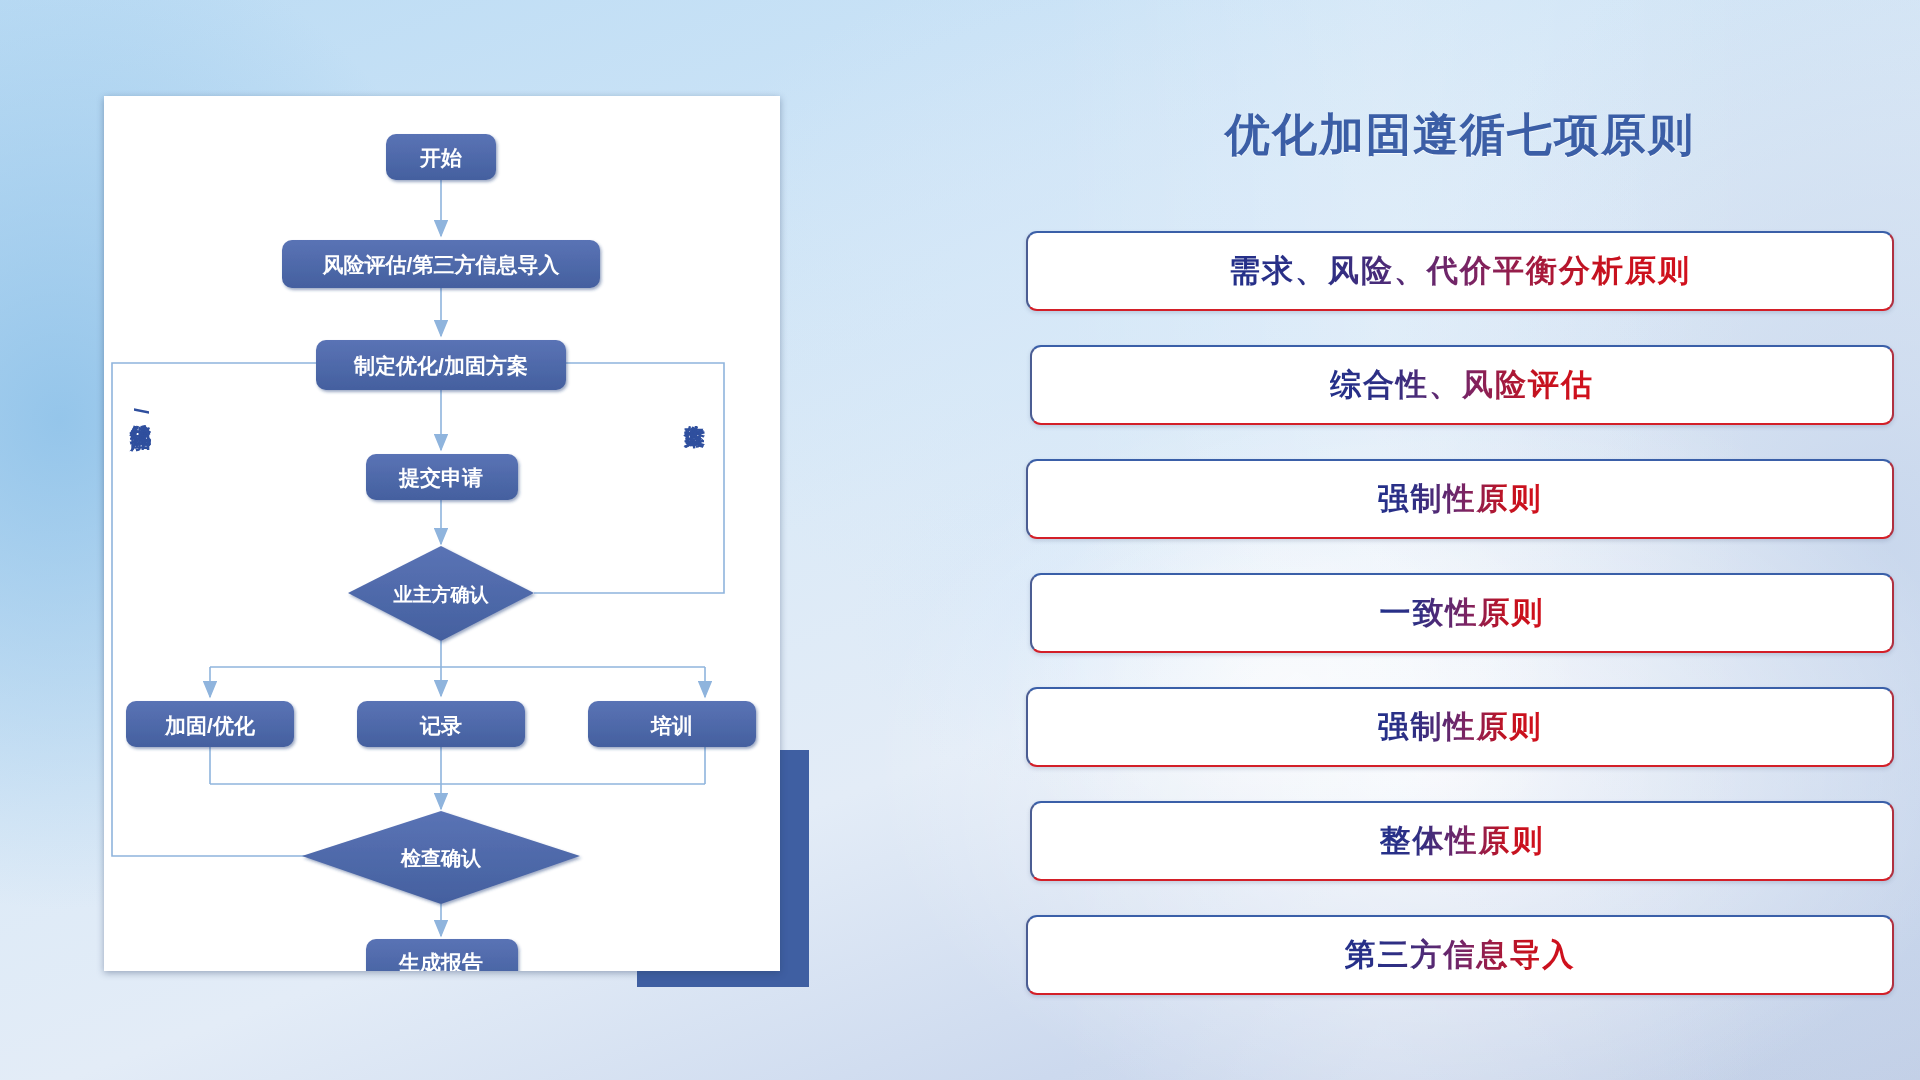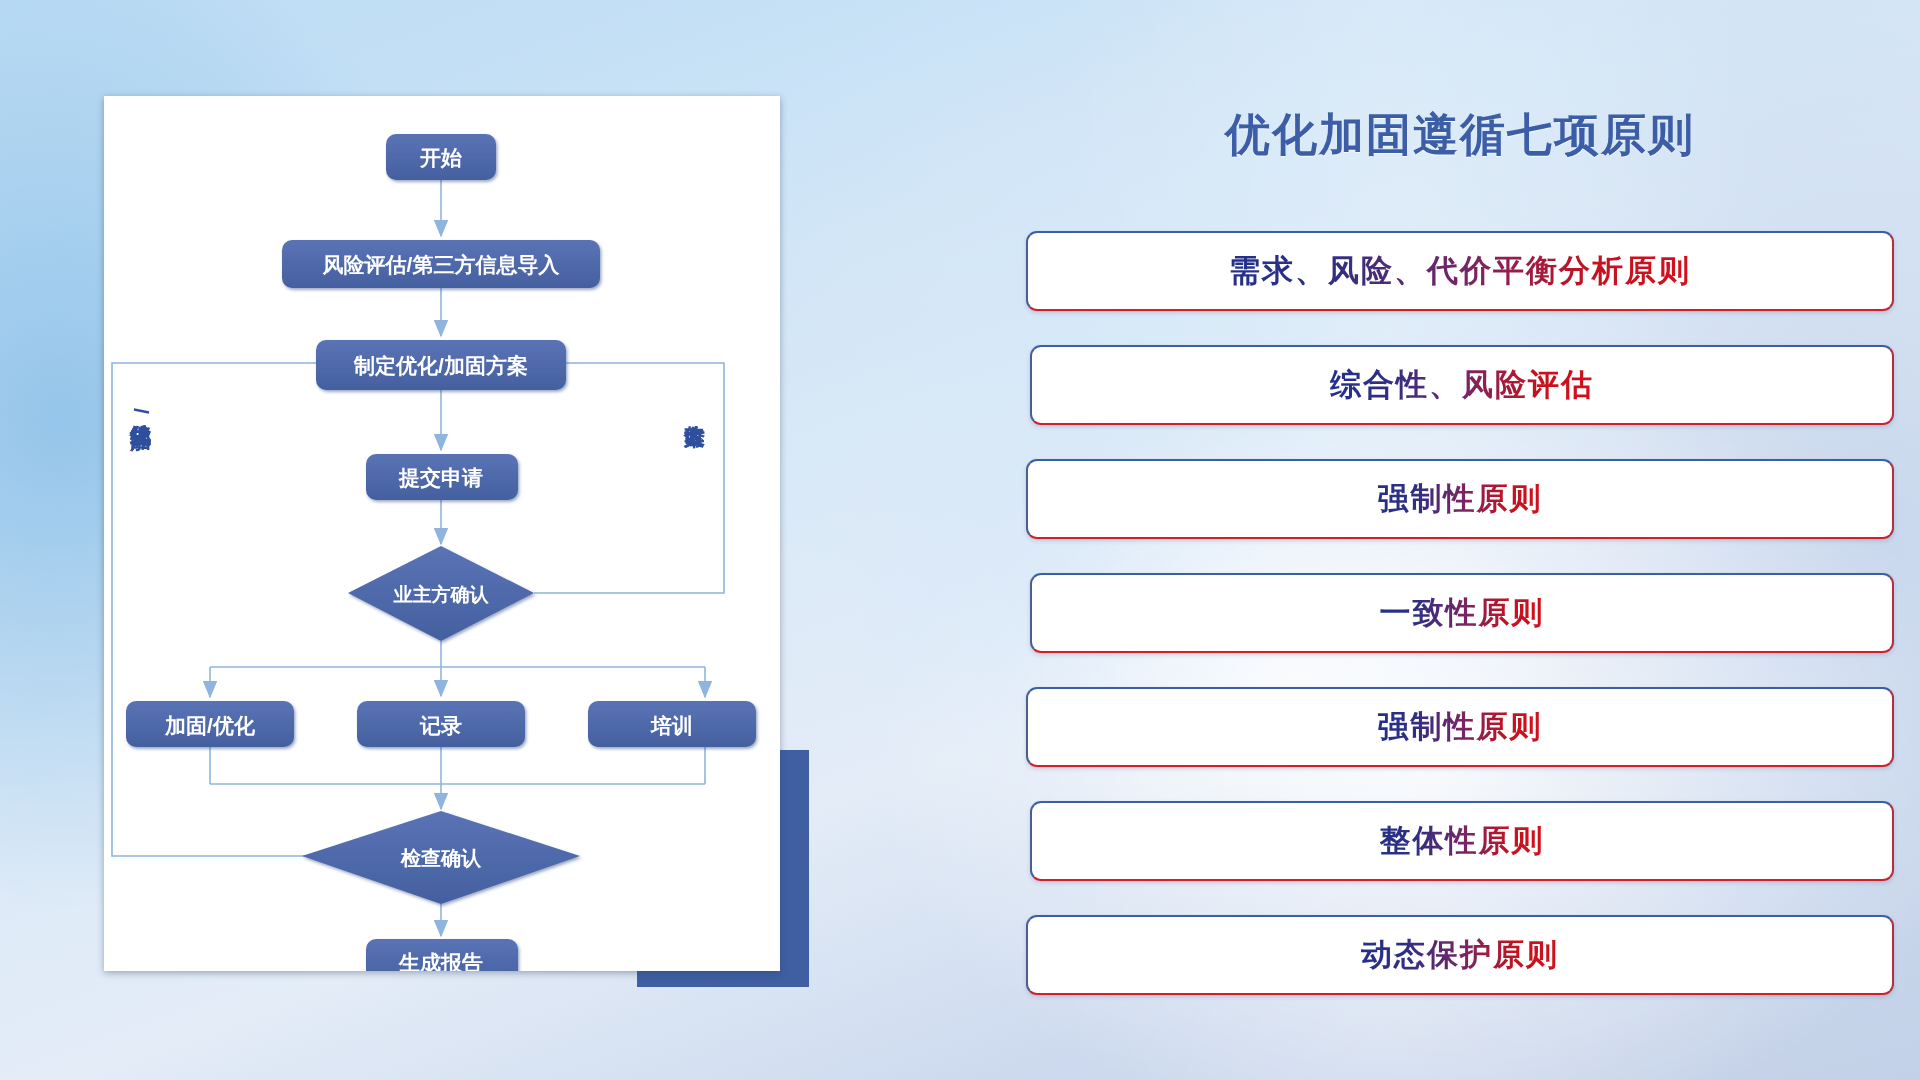--- a/index.html
+++ b/index.html
@@ -157,16 +157,16 @@
     <div class="card">
       <span class="card-label">一致性原则</span>
     </div>
     <div class="card">
       <span class="card-label">强制性原则</span>
     </div>
     <div class="card">
       <span class="card-label">整体性原则</span>
     </div>
     <div class="card">
-      <span class="card-label">动态保护原则</span>
+      <span class="card-label">第三方信息导入</span>
     </div>
   </div>
 </div>
 
 </body></html>

